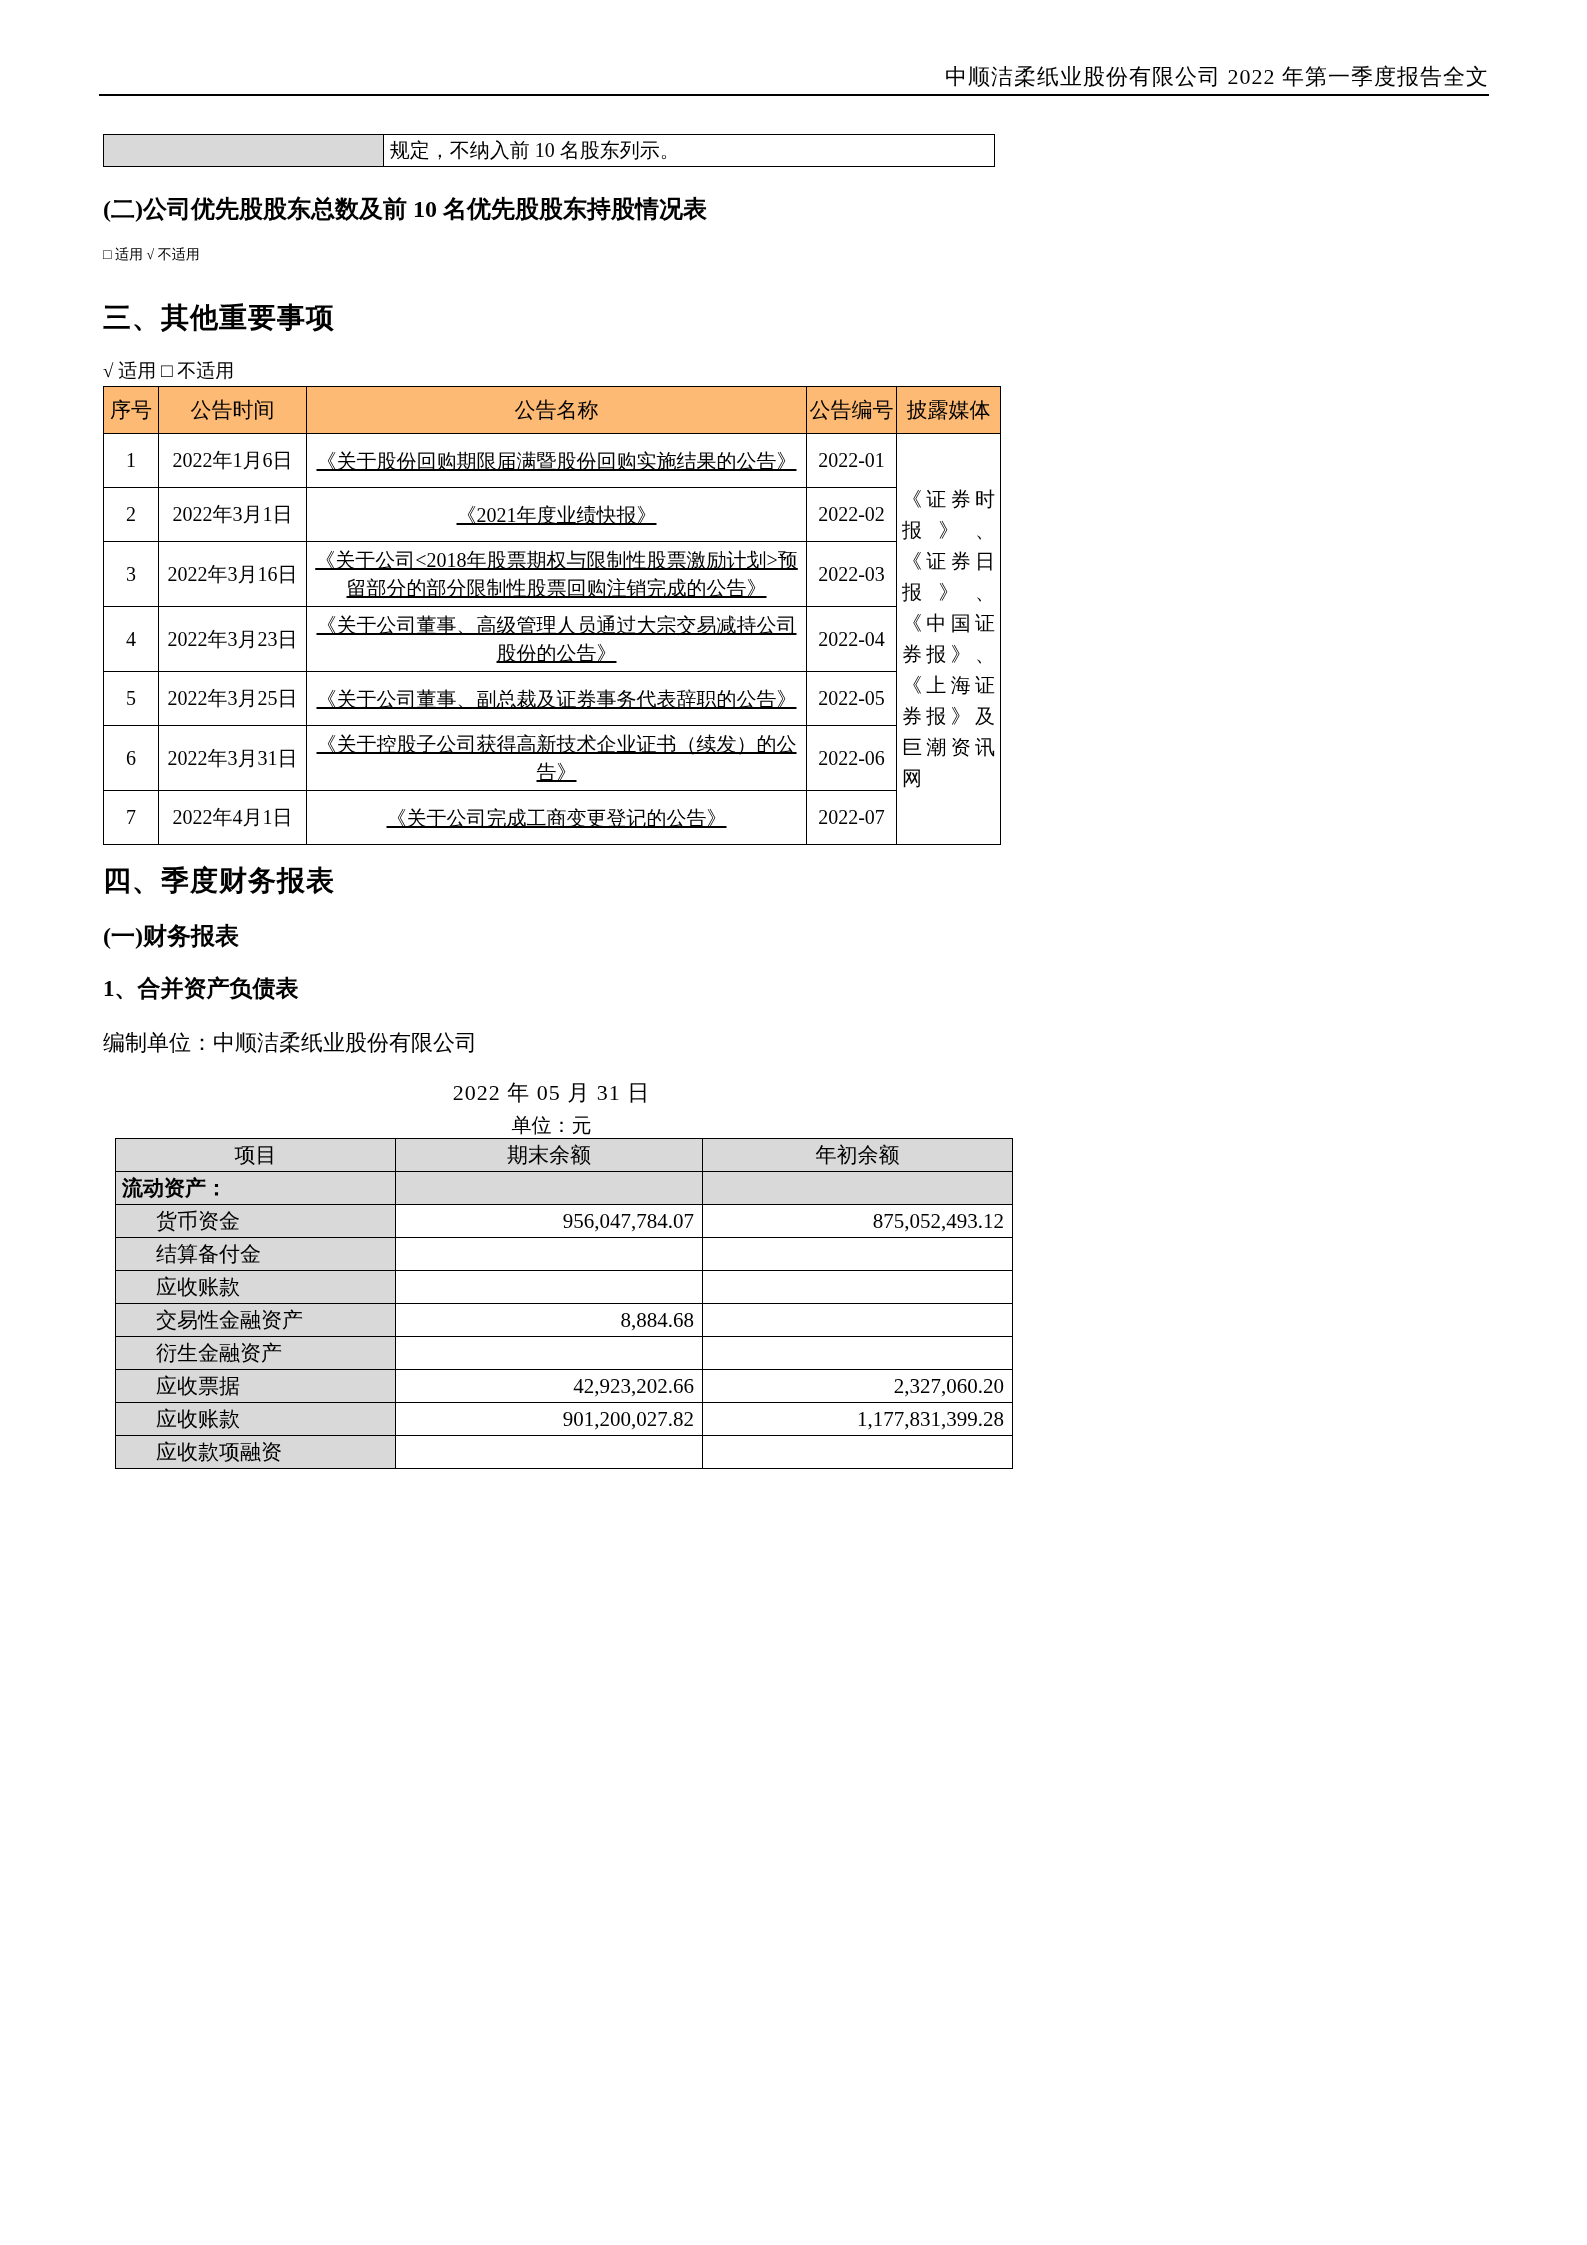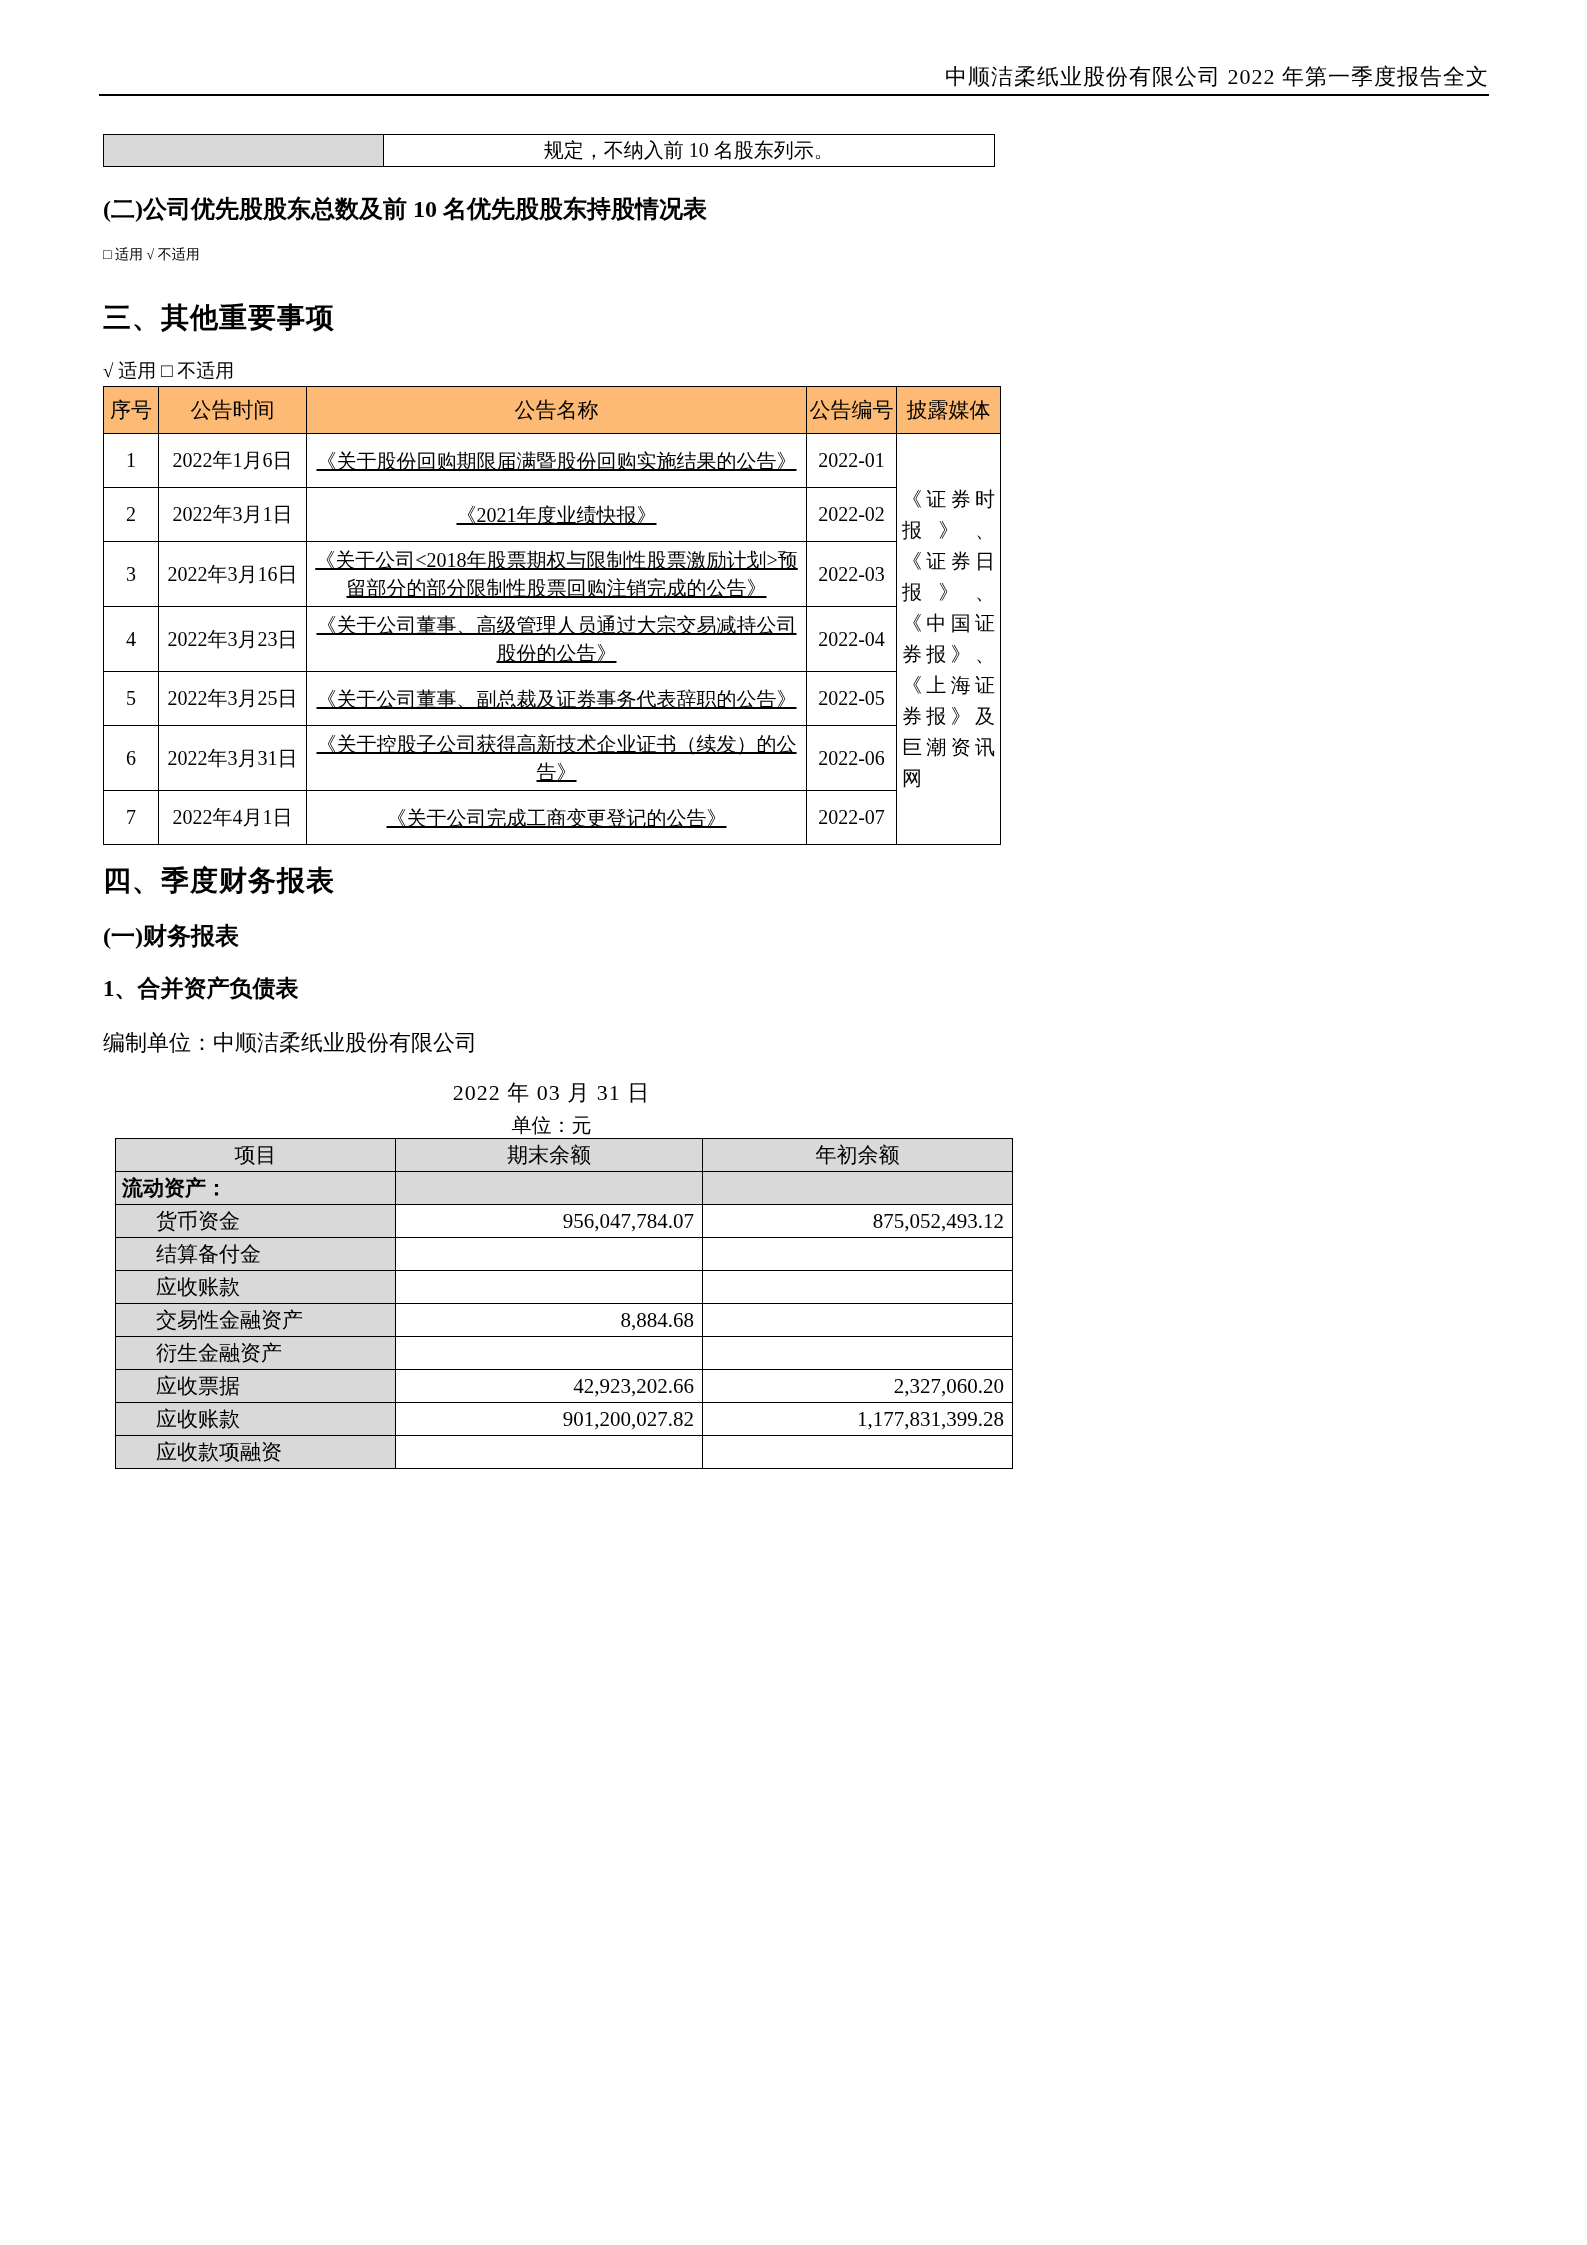--- a/index.html
+++ b/index.html
@@ -10,21 +10,21 @@
 
   .header-text { top:62px; left:99px; width:1390px; text-align:right; font-size:22px; letter-spacing:1px; }
   .header-rule { top:94px; left:99px; width:1390px; height:2px; background:#000; }
 
   table { border-collapse:collapse; }
   th, td { border:1px solid #000; }
 
   .frag { top:134px; left:103px; width:892px; font-size:20px; }
   .frag td { height:27px; }
   .frag .gray { width:280px; background:#d9d9d9; }
-  .frag .txt  { width:612px; padding:2px 6px; text-align:center; }
+  .frag .txt  { width:612px; padding:2px 6px; text-align:left; }
 
   .h-sec2 { top:193px; left:103px; font-size:24px; font-weight:bold; }
   .apply1 { top:246px; left:103px; font-size:14px; }
   .h-sec3 { top:299px; left:103px; font-size:28px; font-weight:bold; letter-spacing:1px; }
   .apply2 { top:358px; left:103px; font-size:19px; }
 
   .ann { top:386px; left:103px; width:897px; font-size:20px; table-layout:fixed; }
   .ann thead tr { height:47px; }
   .ann th { background:#fdba74; font-weight:normal; font-size:21px; text-align:center; }
   .ann tbody tr { height:54px; }
@@ -135,21 +135,21 @@
         <td class="name">《关于公司完成工商变更登记的公告》</td>
         <td class="c">2022-07</td>
       </tr>
     </tbody>
   </table>
 
   <div class="abs h-sec4">四、季度财务报表</div>
   <div class="abs h-fin">(一)财务报表</div>
   <div class="abs h-bs">1、合并资产负债表</div>
   <div class="abs prepared">编制单位：中顺洁柔纸业股份有限公司</div>
-  <div class="abs bs-date">2022 年 03 月 31 日</div>
+  <div class="abs bs-date">2022 年 05 月 31 日</div>
   <div class="abs unit">单位：元</div>
 
   <table class="abs bs">
     <colgroup>
       <col style="width:280px">
         <col style="width:307px">
         <col style="width:310px">
     </colgroup>
     <thead>
       <tr>

